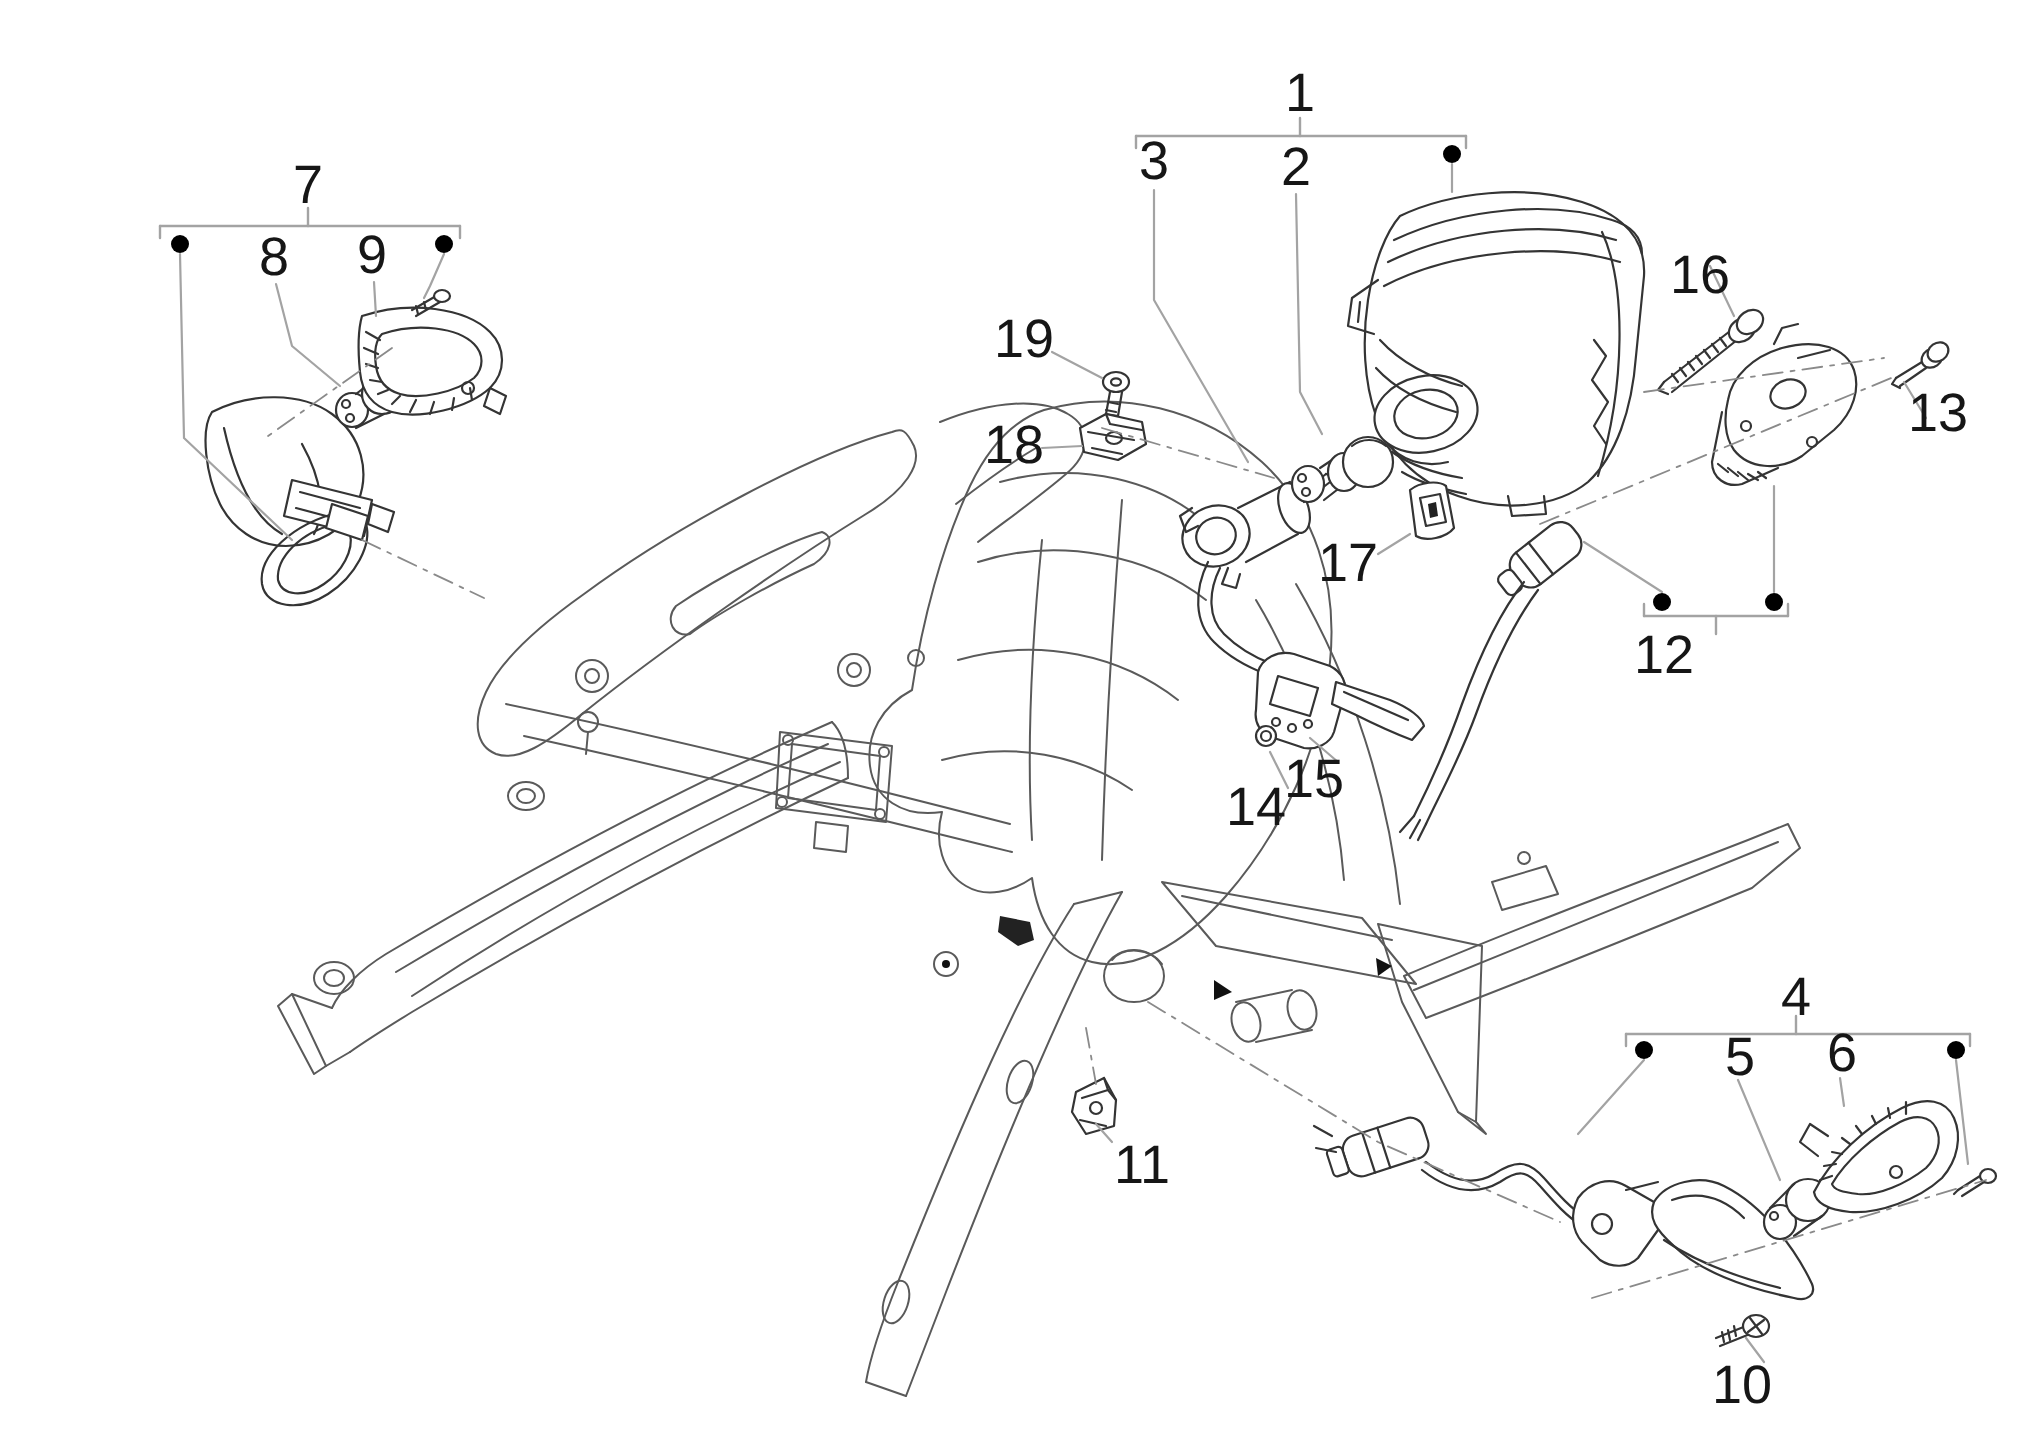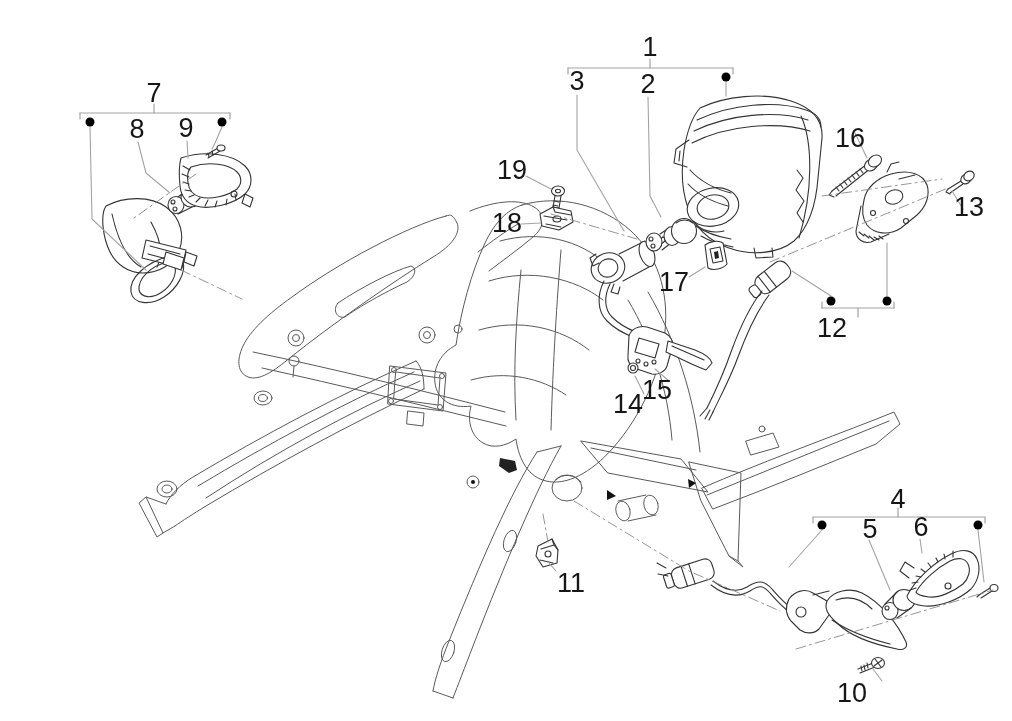--- a/index.html
+++ b/index.html
@@ -415,21 +415,21 @@
 <div id="callouts">
       <span class="co" style="left: 650px; top: 47px;">1</span>
       <span class="co" style="left: 648px; top: 84px;">2</span>
       <span class="co" style="left: 577px; top: 81px;">3</span>
       <span class="co" style="left: 898px; top: 499px;">4</span>
       <span class="co" style="left: 870px; top: 529px;">5</span>
       <span class="co" style="left: 921px; top: 527px;">6</span>
       <span class="co" style="left: 154px; top: 93px;">7</span>
       <span class="co" style="left: 137px; top: 129px;">8</span>
       <span class="co" style="left: 186px; top: 128px;">9</span>
-      <span class="co" style="left: 852px; top: 693px;">10</span>
+      <span class="co" style="left: 871px; top: 693px;">10</span>
       <span class="co" style="left: 560px; top: 583px; margin-left: 11px;">11</span>
       <span class="co" style="left: 832px; top: 328px;">12</span>
       <span class="co" style="left: 969px; top: 207px;">13</span>
       <span class="co" style="left: 628px; top: 404px;">14</span>
       <span class="co" style="left: 657px; top: 390px;">15</span>
       <span class="co" style="left: 850px; top: 138px;">16</span>
       <span class="co" style="left: 674px; top: 282px;">17</span>
       <span class="co" style="left: 512px; top: 170px;">19</span>
       <span class="co" style="left: 507px; top: 223px;">18</span>
     </div>

